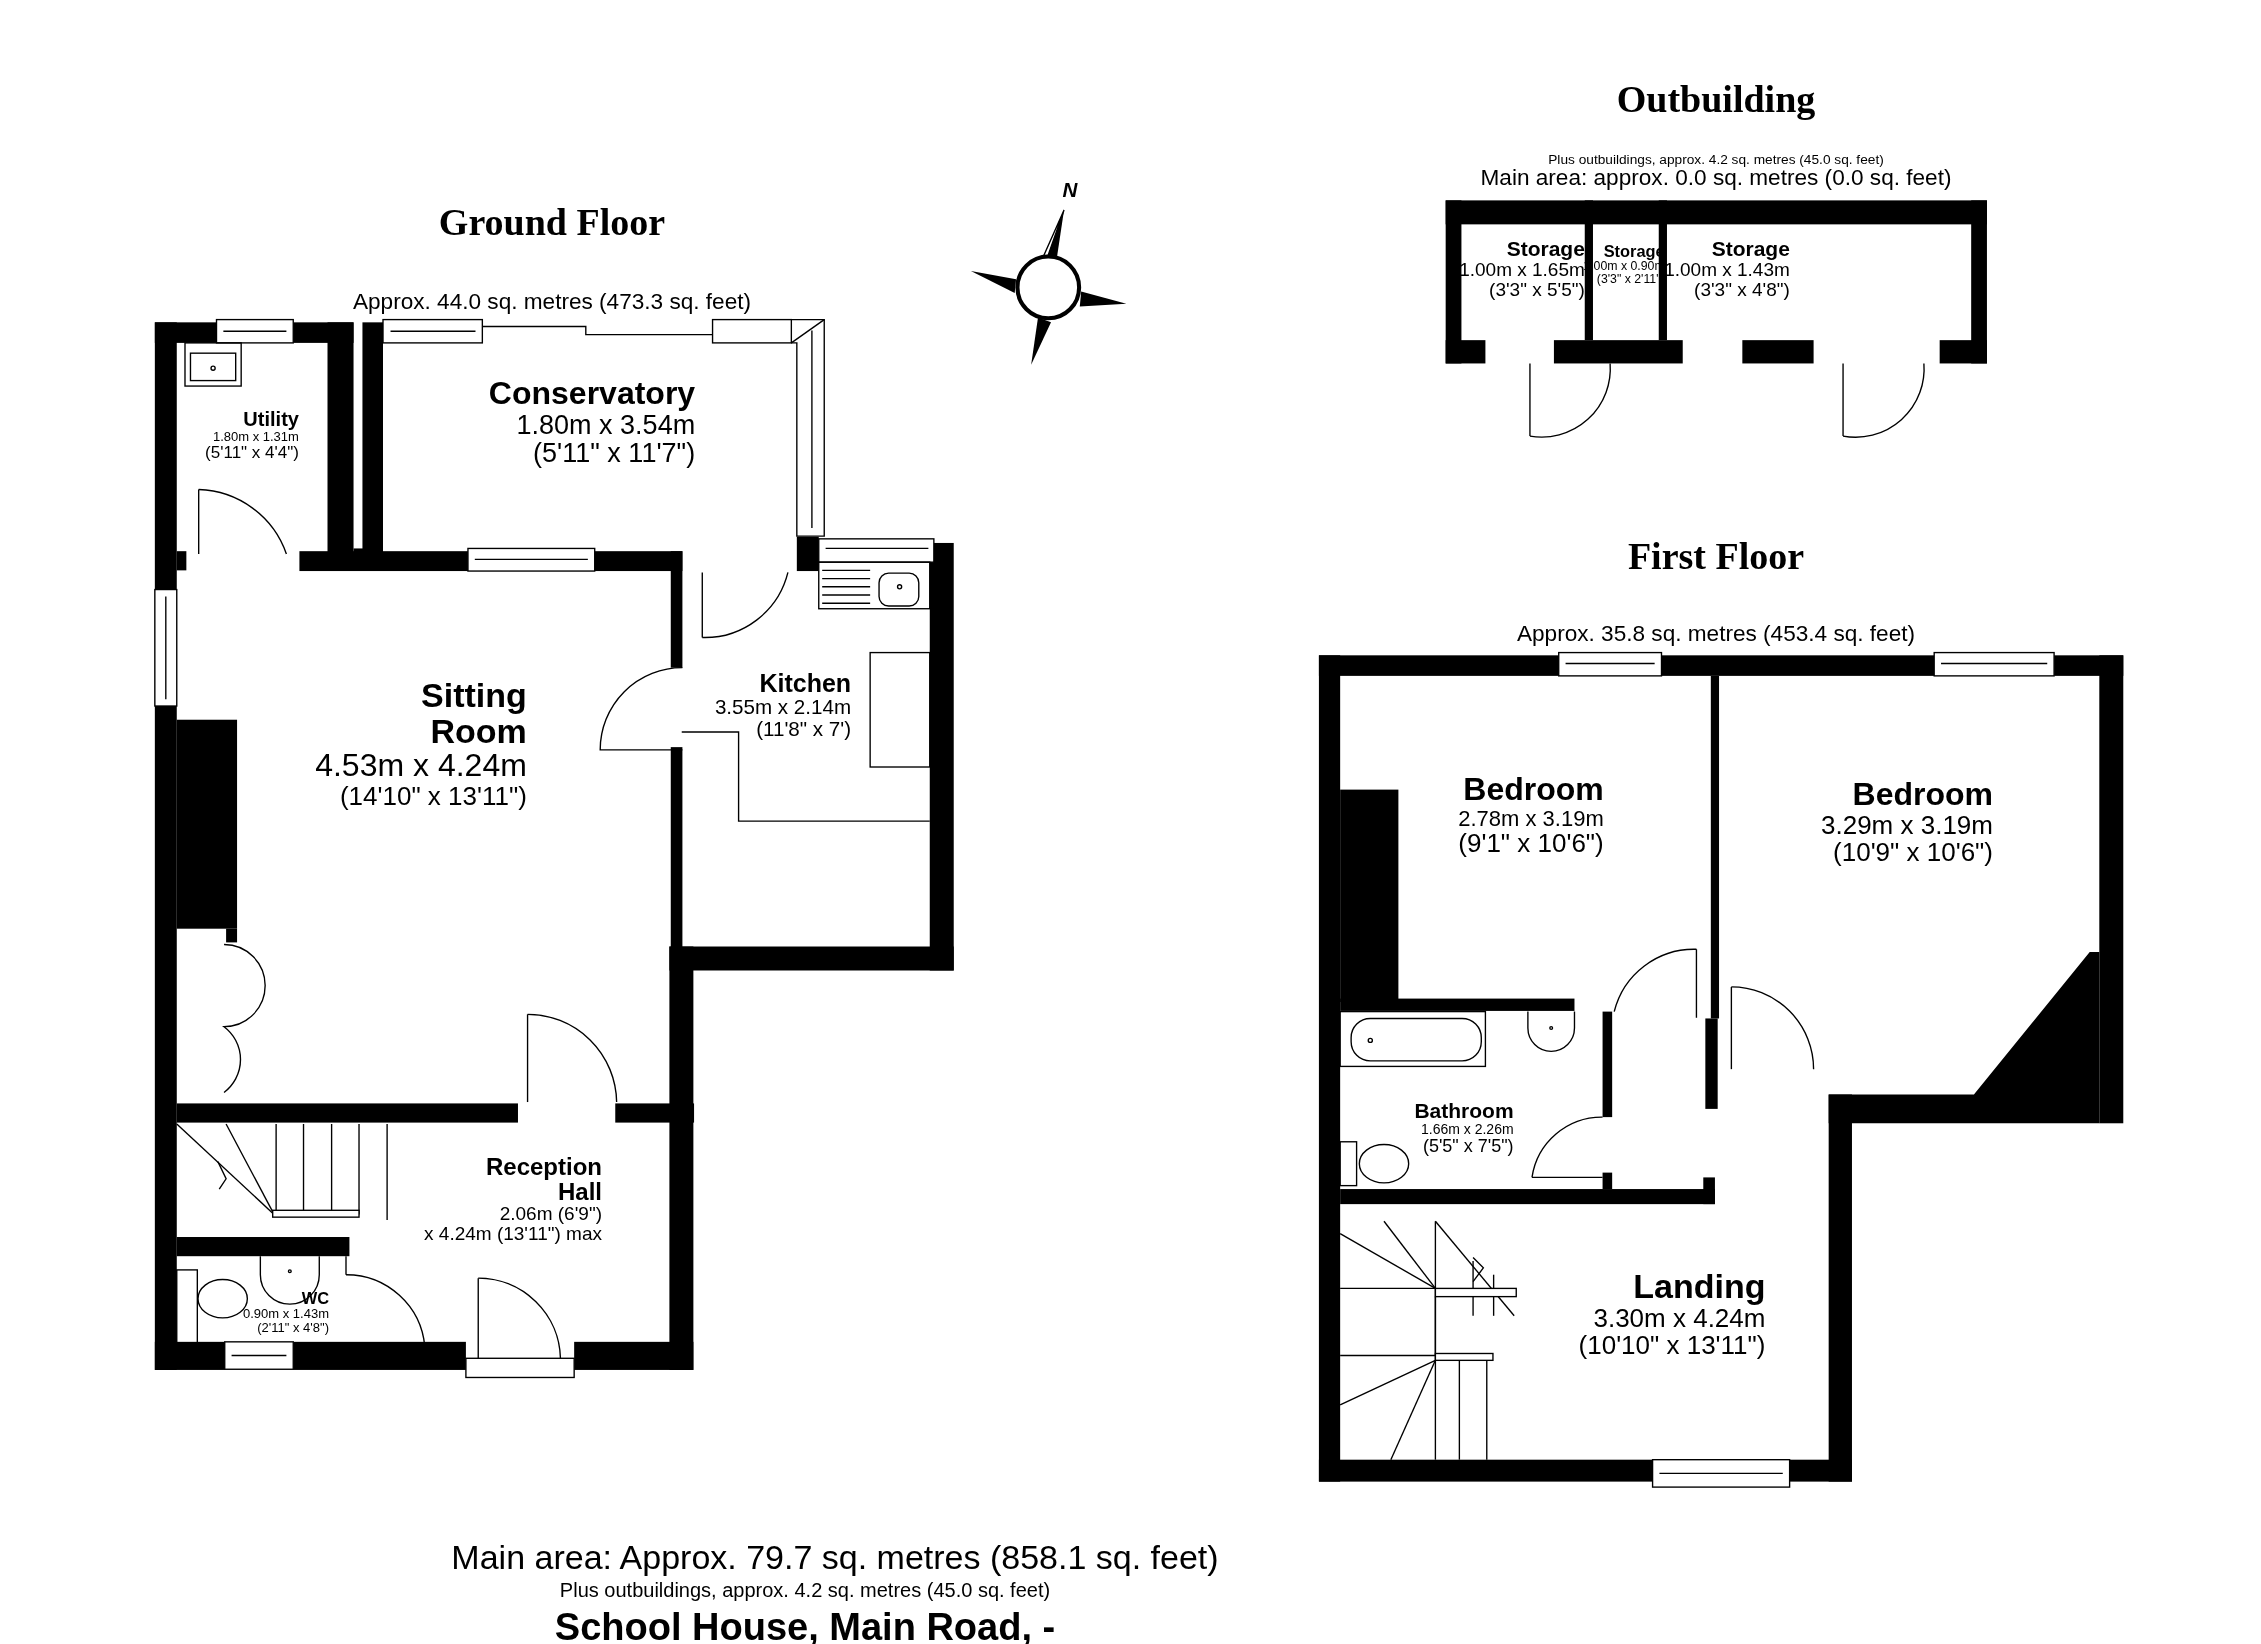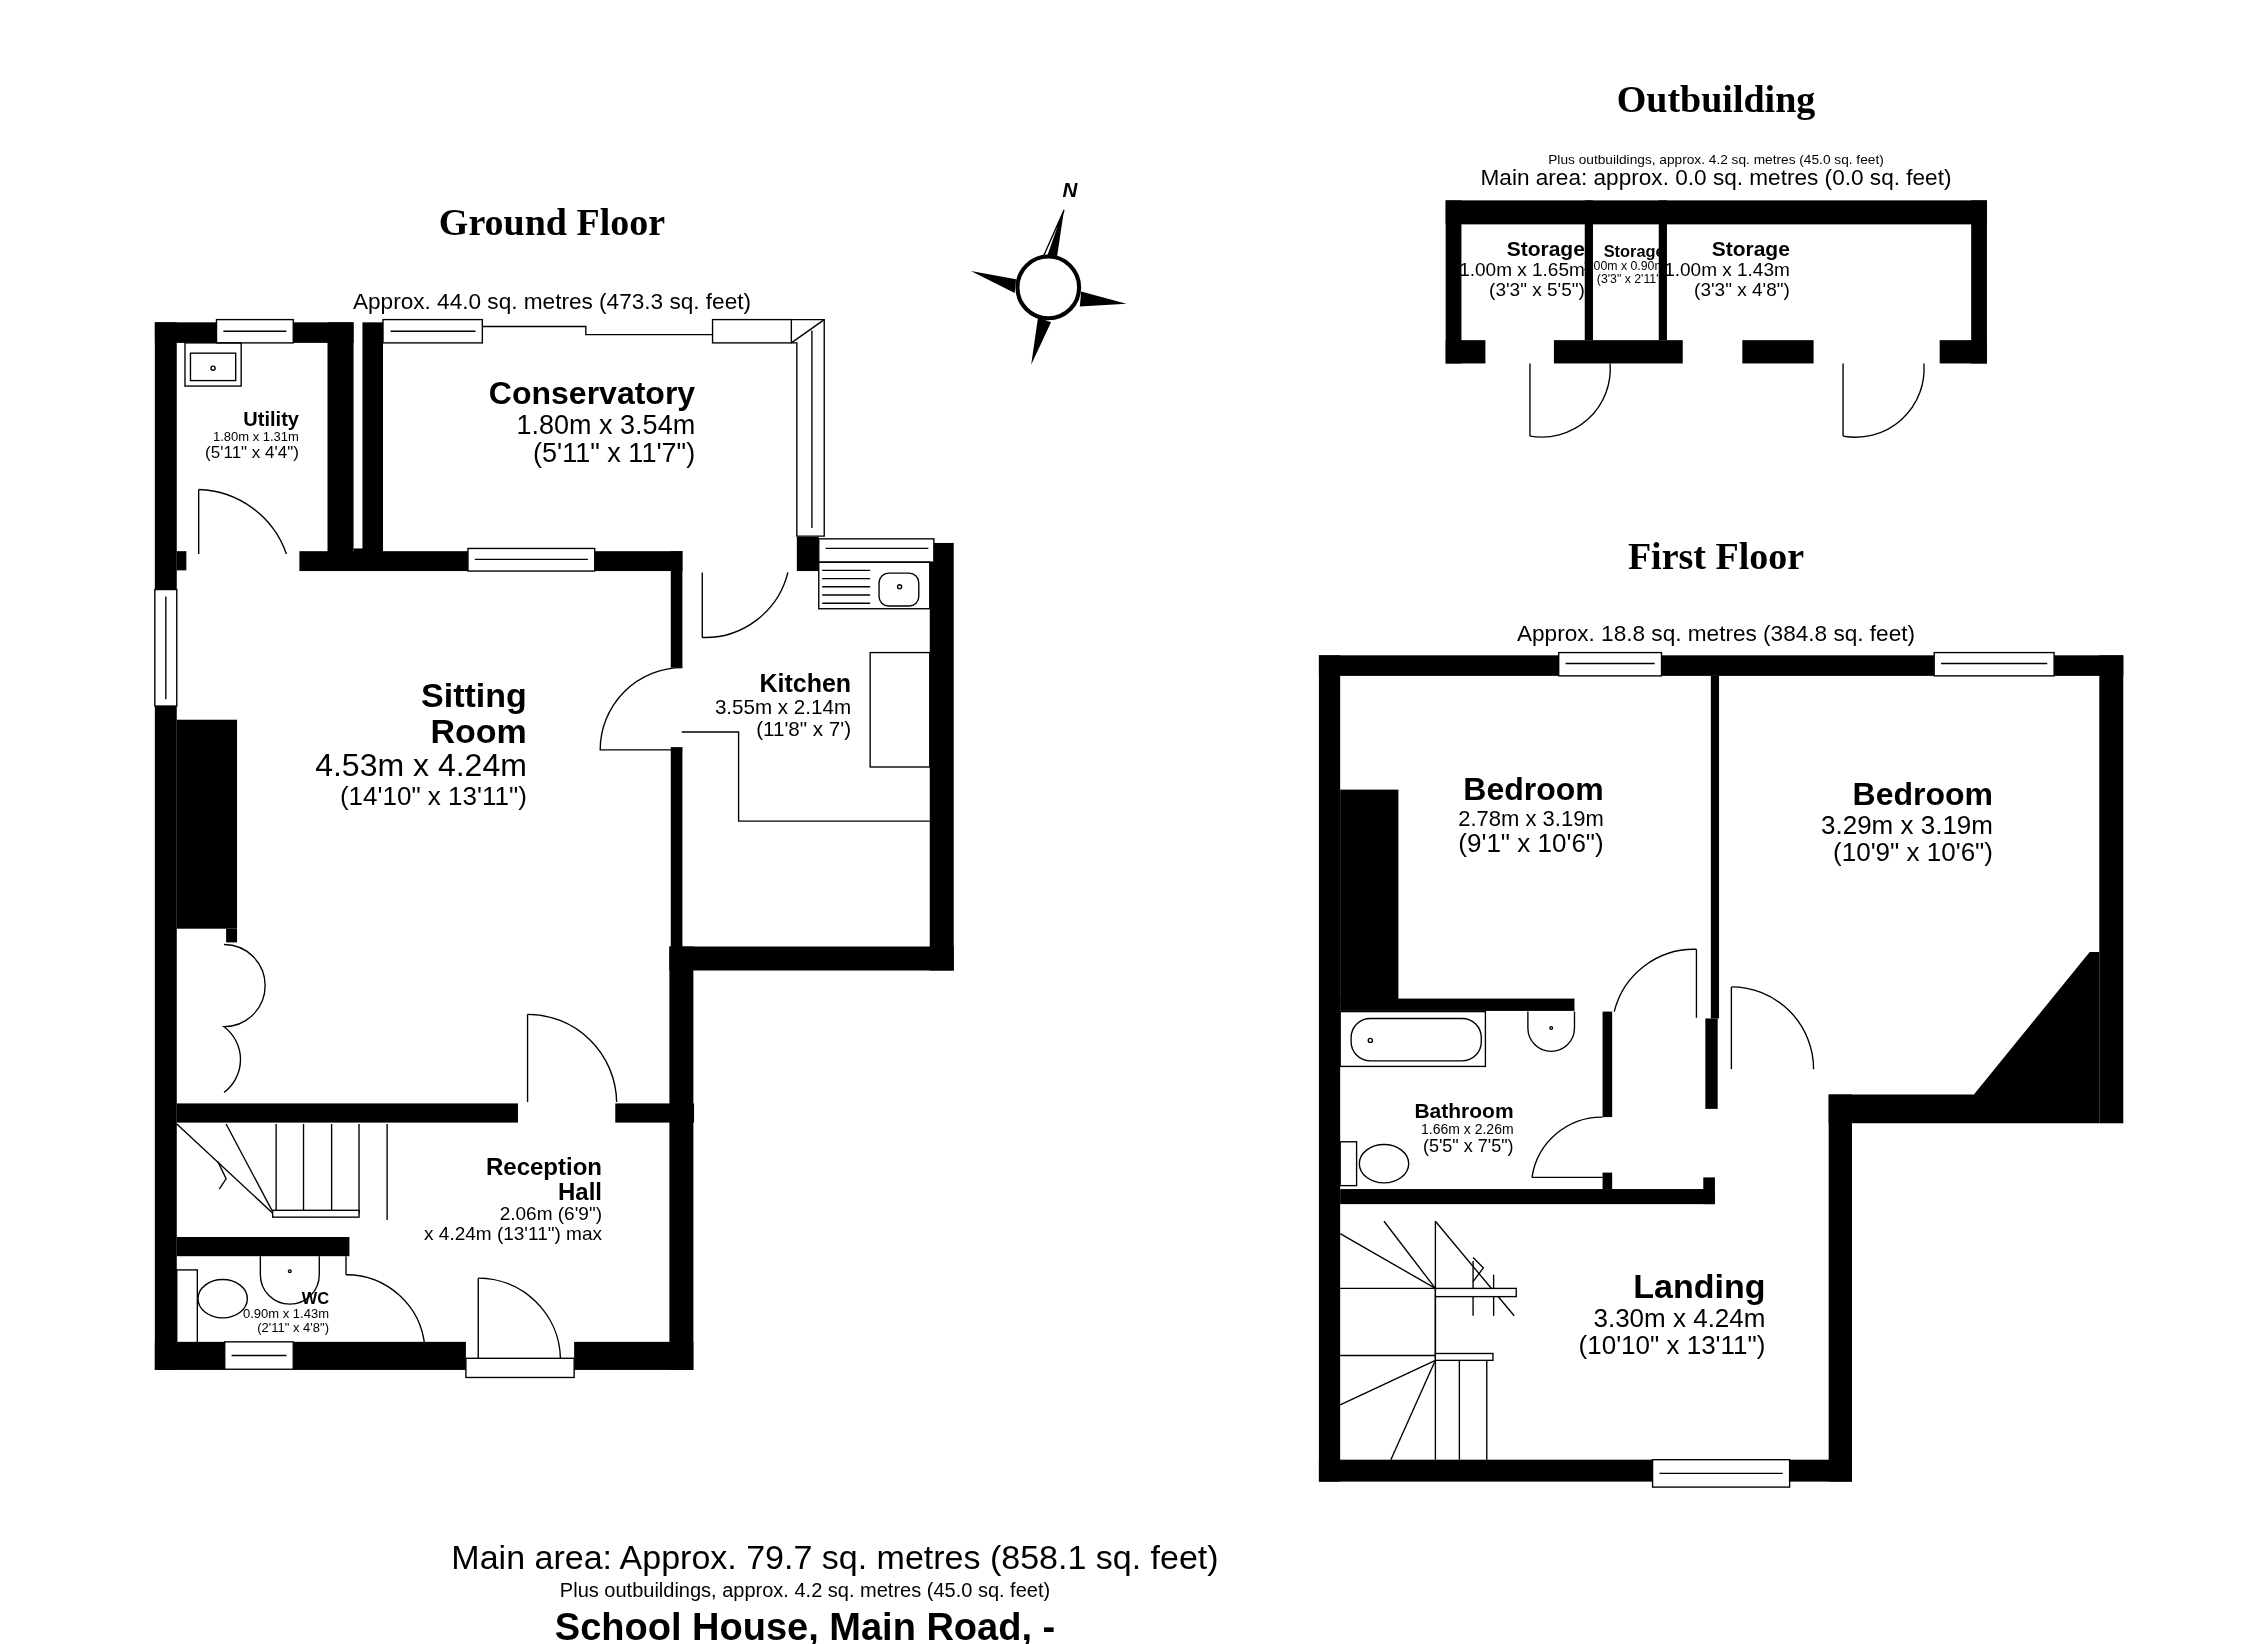--- a/index.html
+++ b/index.html
@@ -224,21 +224,21 @@
 </svg>
 
 <div class="t title" style="left:552px;top:203px;">Ground Floor</div>
 <div class="t sub" style="left:552px;top:251px;">Approx. 44.0 sq. metres (473.3 sq. feet)</div>
 
 <div class="t title" style="left:1716px;top:80px;">Outbuilding</div>
 <div class="t sub" style="left:1716px;top:127px;">Main area: approx. 0.0 sq. metres (0.0 sq. feet)</div>
 <div class="t tiny" style="left:1716px;top:153px;">Plus outbuildings, approx. 4.2 sq. metres (45.0 sq. feet)</div>
 
 <div class="t title" style="left:1716px;top:537px;">First Floor</div>
-<div class="t sub" style="left:1716px;top:583px;">Approx. 18.8 sq. metres (384.8 sq. feet)</div>
+<div class="t sub" style="left:1716px;top:583px;">Approx. 35.8 sq. metres (453.4 sq. feet)</div>
 
 <div class="t" style="left:1070px;top:180px;font-size:20.6px;font-weight:bold;font-style:italic;">N</div>
 
 <div class="room" style="left:1522px;top:238px;font-size:21px;">
   <span class="n">Storage</span>
   <span class="d" style="font-size:19px">1.00m x 1.65m</span>
   <span class="d" style="font-size:19px">(3'3" x 5'5")</span>
 </div>
 <div class="room" style="left:1624px;top:243px;font-size:16.4px;">
   <span class="n">Storage</span>

